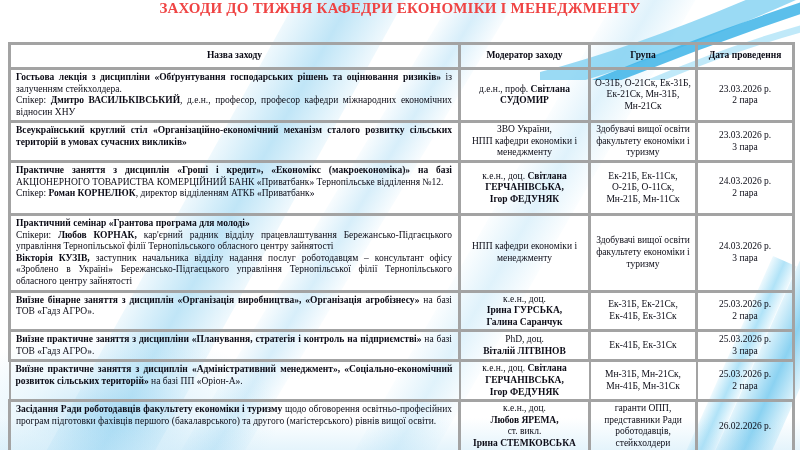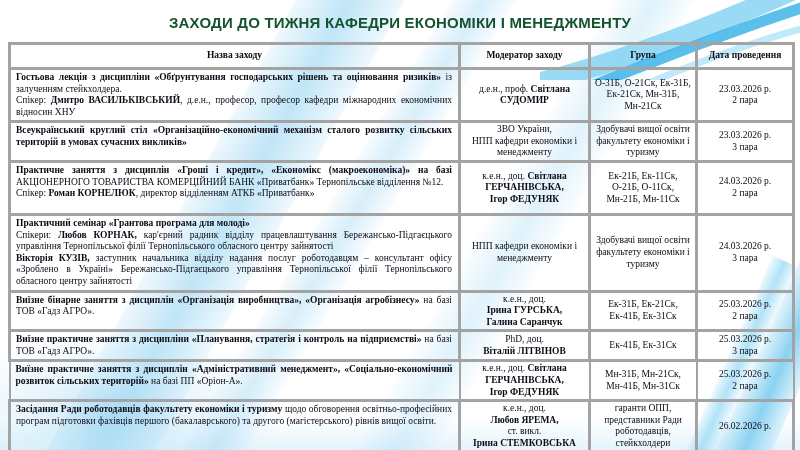--- a/index.html
+++ b/index.html
@@ -43,27 +43,26 @@
     background:radial-gradient(closest-side,rgba(150,210,240,.55),rgba(170,220,245,.25),rgba(255,255,255,0));
   }
   .wash-bottom{
     left:0;bottom:-8px;width:800px;height:40px;
     background:linear-gradient(180deg,rgba(255,255,255,0),rgba(160,215,243,.35));
   }
   .swoosh-tr{right:0;top:0;}
   
   .title{
     position:relative;
-    padding-top:14px;
     text-align:center;
-    font-family:Liberation Sans, sans-serif;
+    font-family:Liberation Serif, serif;
     font-weight:bold;
     font-size:15px;
     letter-spacing:.2px;
-    color:#14532d;
+    color:#ef4444;
   }
   
   table.events{
     position:absolute;
     left:8px;top:42px;
     width:784px;
     border-collapse:collapse;
     table-layout:fixed;
     background:transparent;
   }

